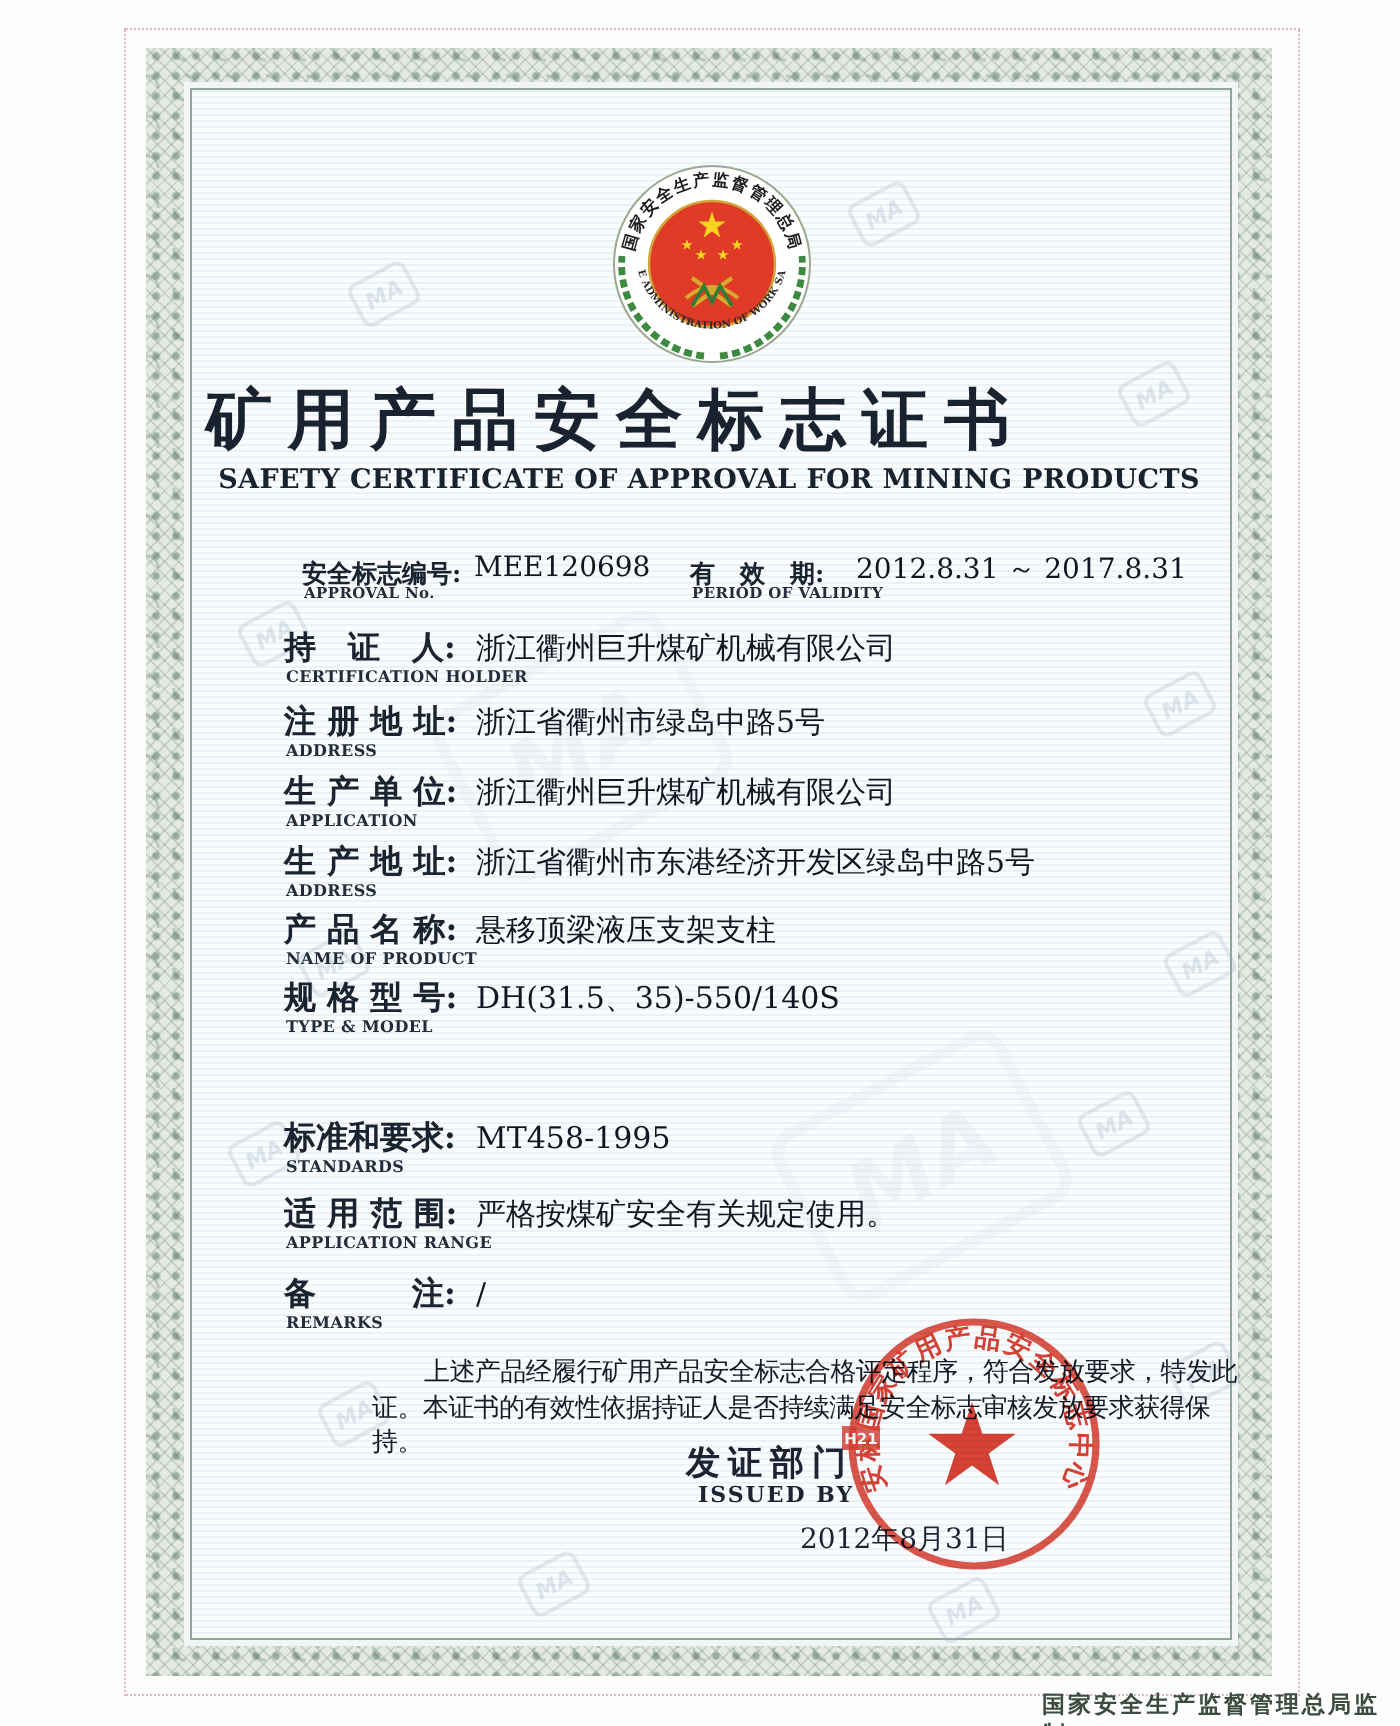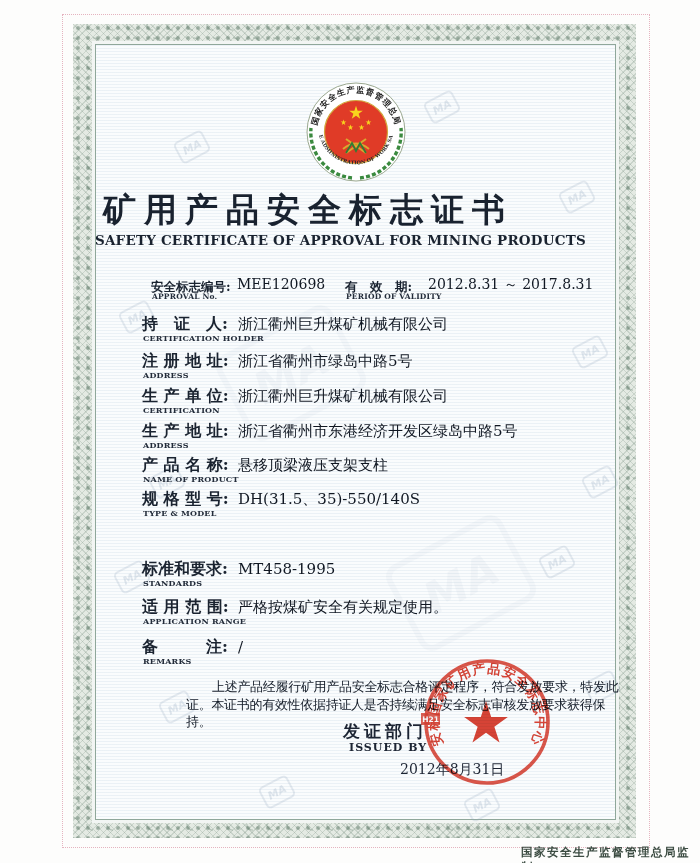--- a/index.html
+++ b/index.html
@@ -22,21 +22,21 @@
         background-image:repeating-linear-gradient(180deg, rgba(150,180,205,.15) 0 1px, transparent 1px 3px);}
   
   .wm{position:absolute;display:flex;align-items:center;justify-content:center;
       width:28px;height:20px;border:2px solid rgba(148,168,190,.5);border-radius:5px;
       color:rgba(148,168,190,.6);font-weight:bold;font-style:italic;font-size:11px;
       transform:rotate(-28deg);opacity:.45;font-family:"DejaVu Sans","Liberation Sans",sans-serif;}
   .wm.big{width:118px;height:84px;border-width:6px;border-radius:14px;font-size:44px;opacity:.12;}
   
   .title{position:absolute;left:95px;top:188px;width:519px;text-align:left;
         font-size:33px;font-weight:bold;letter-spacing:8px;text-indent:8px;color:#19222f;}
-  .subtitle{position:absolute;left:95px;top:232px;width:519px;text-align:left;
+  .subtitle{position:absolute;left:95px;top:232px;width:519px;text-align:center;
         font-size:13.5px;font-weight:bold;letter-spacing:.2px;color:#19222f;}
   
   .field{position:absolute;white-space:nowrap;}
   .field .zh{font-size:16px;font-weight:600;color:#1a2330;}
   .field .en{position:absolute;left:1px;top:19px;font-size:8px;letter-spacing:.2px;
         color:#232c3a;font-weight:600;}
   .field .val{position:absolute;left:96px;top:1px;font-size:15px;color:#101722;}
   .field.small .zh{font-size:12.5px;}
   .field.small .en{top:16px;font-size:7.5px;}
   .field.small .val{left:86px;top:0;font-size:14px;font-weight:500;}
@@ -127,21 +127,21 @@
     <span class="en">CERTIFICATION HOLDER</span>
     <span class="val">浙江衢州巨升煤矿机械有限公司</span>
   </div>
   <div class="field" style="left:142px;top:351px;">
     <span class="zh">注 册 地 址:</span>
     <span class="en">ADDRESS</span>
     <span class="val">浙江省衢州市绿岛中路5号</span>
   </div>
   <div class="field" style="left:142px;top:386px;">
     <span class="zh">生 产 单 位:</span>
-    <span class="en">CERTIFICATION</span>
+    <span class="en">APPLICATION</span>
     <span class="val">浙江衢州巨升煤矿机械有限公司</span>
   </div>
   <div class="field" style="left:142px;top:421px;">
     <span class="zh">生 产 地 址:</span>
     <span class="en">ADDRESS</span>
     <span class="val">浙江省衢州市东港经济开发区绿岛中路5号</span>
   </div>
   <div class="field" style="left:142px;top:455px;">
     <span class="zh">产 品 名 称:</span>
     <span class="en">NAME OF PRODUCT</span>

